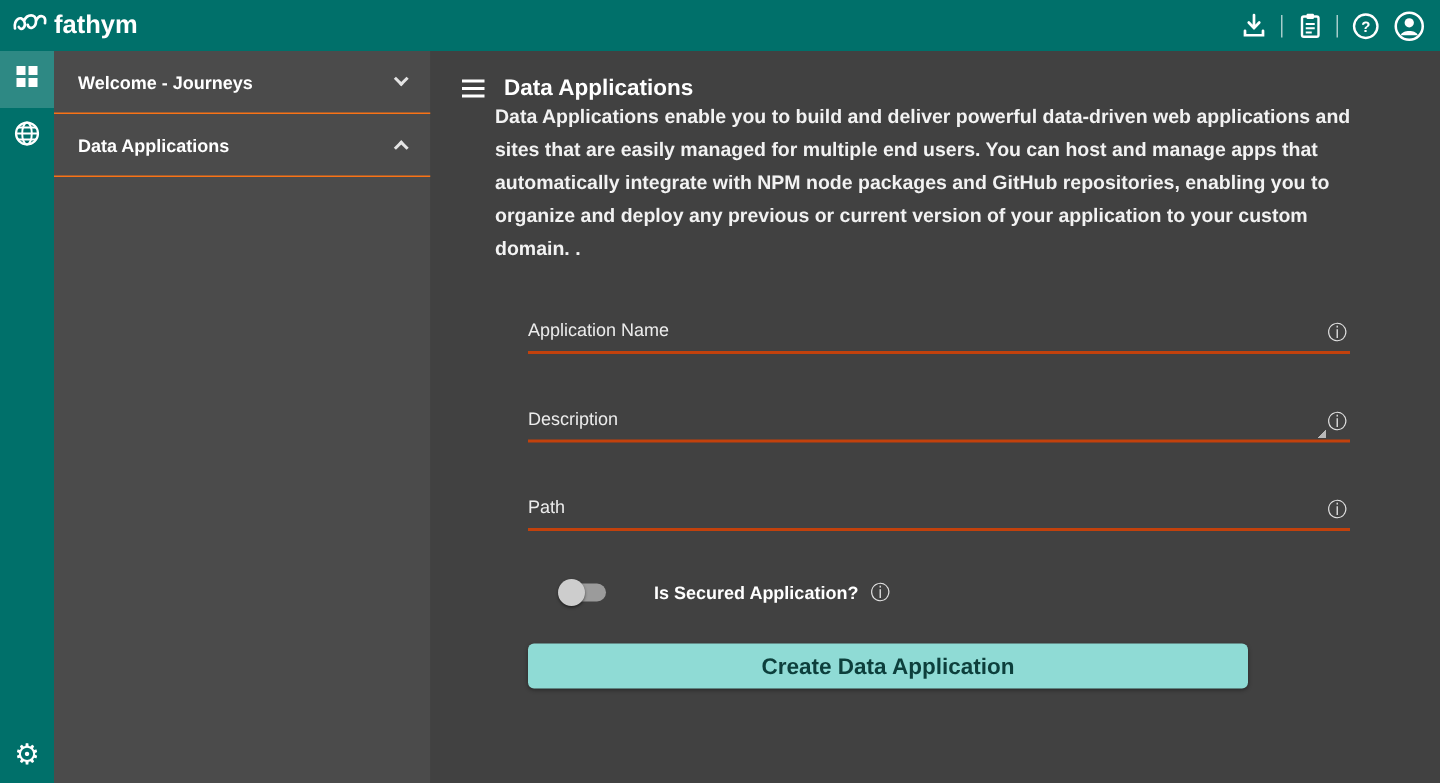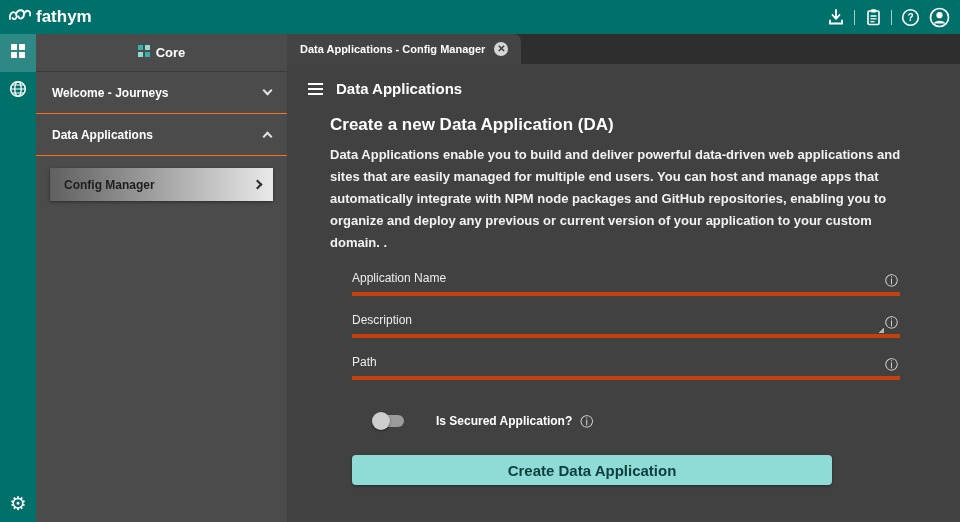--- a/index.html
+++ b/index.html
@@ -64,21 +64,21 @@
   }
   .content { flex:1; padding:16px 0 0 21px; overflow:hidden; }
   .page-head { display:flex; align-items:center; gap:13px; color:#fff; }
   .menu-bars { display:flex; flex-direction:column; gap:3px; cursor:pointer; padding:2px 0; }
   .menu-bars i { display:block; width:15px; height:2px; background:#fff; }
   .page-title { margin:0; font-size:15px; font-weight:bold; color:#fff; }
   .form-wrap { margin-left:22px; width:578px; }
   .section-heading { margin:18px 0 9px 0; font-size:17px; font-weight:bold; color:#fff; }
   .section-desc { margin:0; font-size:13px; line-height:1.7; font-weight:bold; color:#f2f2f2; }
   .fields { margin-left:22px; width:548px; }
-  .field { position:relative; border-bottom:4px solid #c2410c; margin-top:12px; padding-right:28px; }
+  .field { position:relative; border-bottom:2px solid #c2410c; margin-top:31px; padding-right:28px; }
   .field input {
     width:100%; background:transparent; border:none; outline:none;
     color:#fff; font-size:12px; font-family:inherit; padding:5px 0 7px 0;
   }
   .field input::placeholder { color:#ececec; opacity:1; }
   .info-icon {
     position:absolute; right:2px; bottom:5px; color:#e4e4e4; font-size:13px; line-height:1;
     font-family:"DejaVu Sans", sans-serif; cursor:pointer;
   }
   .field.has-resize::after {
@@ -168,70 +168,46 @@
           </svg>
         </span>
       </div>
       <div class="rail-spacer"></div>
       <div class="rail-item">
         <span class="gear-glyph">⚙</span>
       </div>
     </nav>
 
     <aside class="sidebar">
-      <div class="sidebar-header">
-        <span>
-          <svg width="12" height="12" viewBox="0 0 12 12">
-            <rect x="0" y="0" width="5" height="5" fill="#35b3aa"></rect>
-            <rect x="7" y="0" width="5" height="5" fill="#8fdbd5"></rect>
-            <rect x="0" y="7" width="5" height="5" fill="#8fdbd5"></rect>
-            <rect x="7" y="7" width="5" height="5" fill="#35b3aa"></rect>
-          </svg>
-        </span>
-        <span>Core</span>
-      </div>
 
       <div class="side-item">
         <span>Welcome - Journeys</span>
         <span class="chev down"></span>
       </div>
 
       <div class="side-item">
         <span>Data Applications</span>
         <span class="chev up"></span>
       </div>
 
-      <div class="side-sub">
-        <div class="config-item">
-          <span>Config Manager</span>
-          <span class="chev right"></span>
-        </div>
-      </div>
     </aside>
 
     <main class="main">
-      <div class="tabstrip">
-        <div class="tab">
-          <span>Data Applications - Config Manager</span>
-          <span class="tab-close">✕</span>
-        </div>
-      </div>
 
       <div class="content">
         <div class="page-head">
           <span class="menu-bars">
               <i></i>
               <i></i>
               <i></i>
             </span>
           <h1 class="page-title">Data Applications</h1>
         </div>
 
         <div class="form-wrap">
-          <h2 class="section-heading">Create a new Data Application (DA)</h2>
           <p class="section-desc">Data Applications enable you to build and deliver powerful data-driven web applications and sites that are easily managed for multiple end users. You can host and manage apps that automatically integrate with NPM node packages and GitHub repositories, enabling you to organize and deploy any previous or current version of your application to your custom domain. .</p>
 
           <div class="fields">
             <div class="field">
               <input type="text" placeholder="Application Name" style="">
               <span class="info-icon">ⓘ</span>
             </div>
 
             <div class="field has-resize">
               <input type="text" placeholder="Description" style="">

